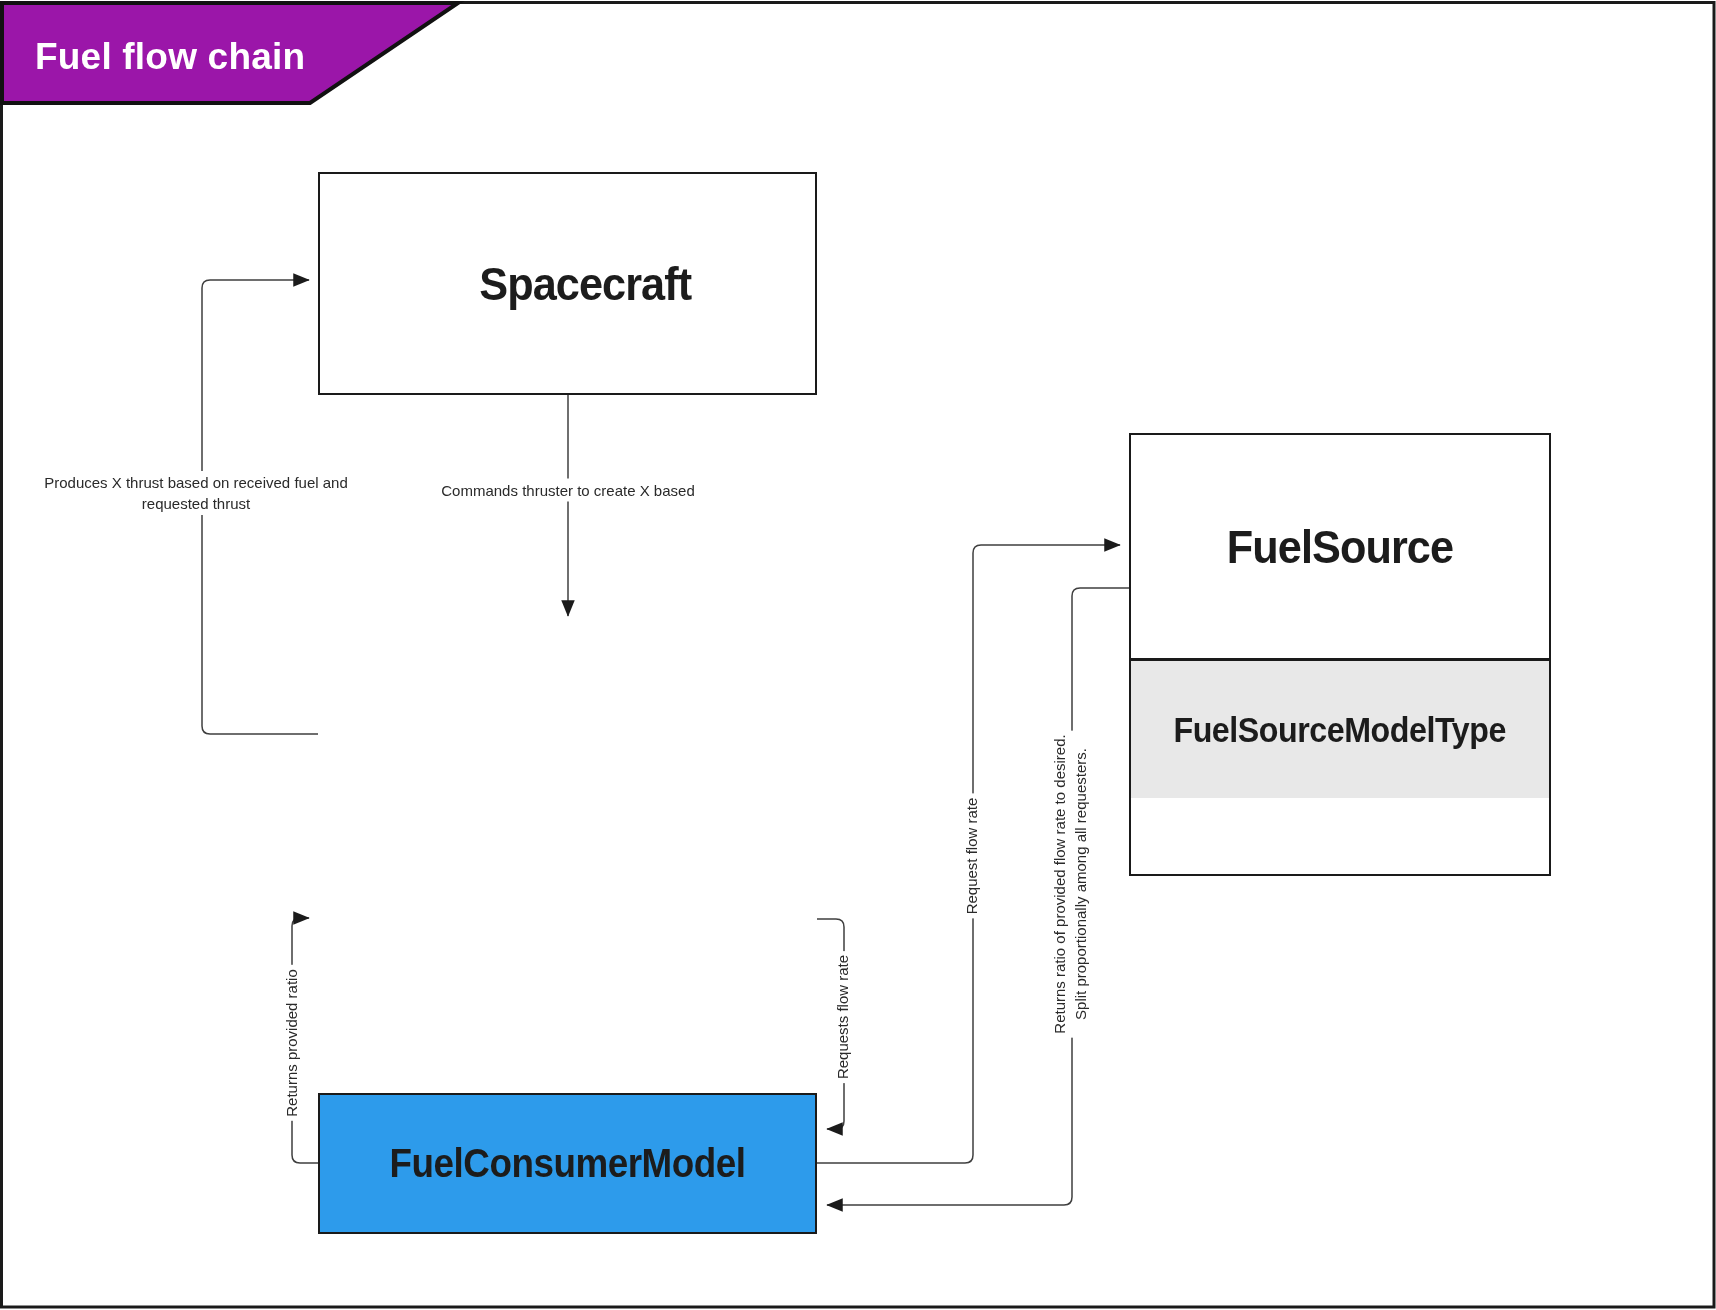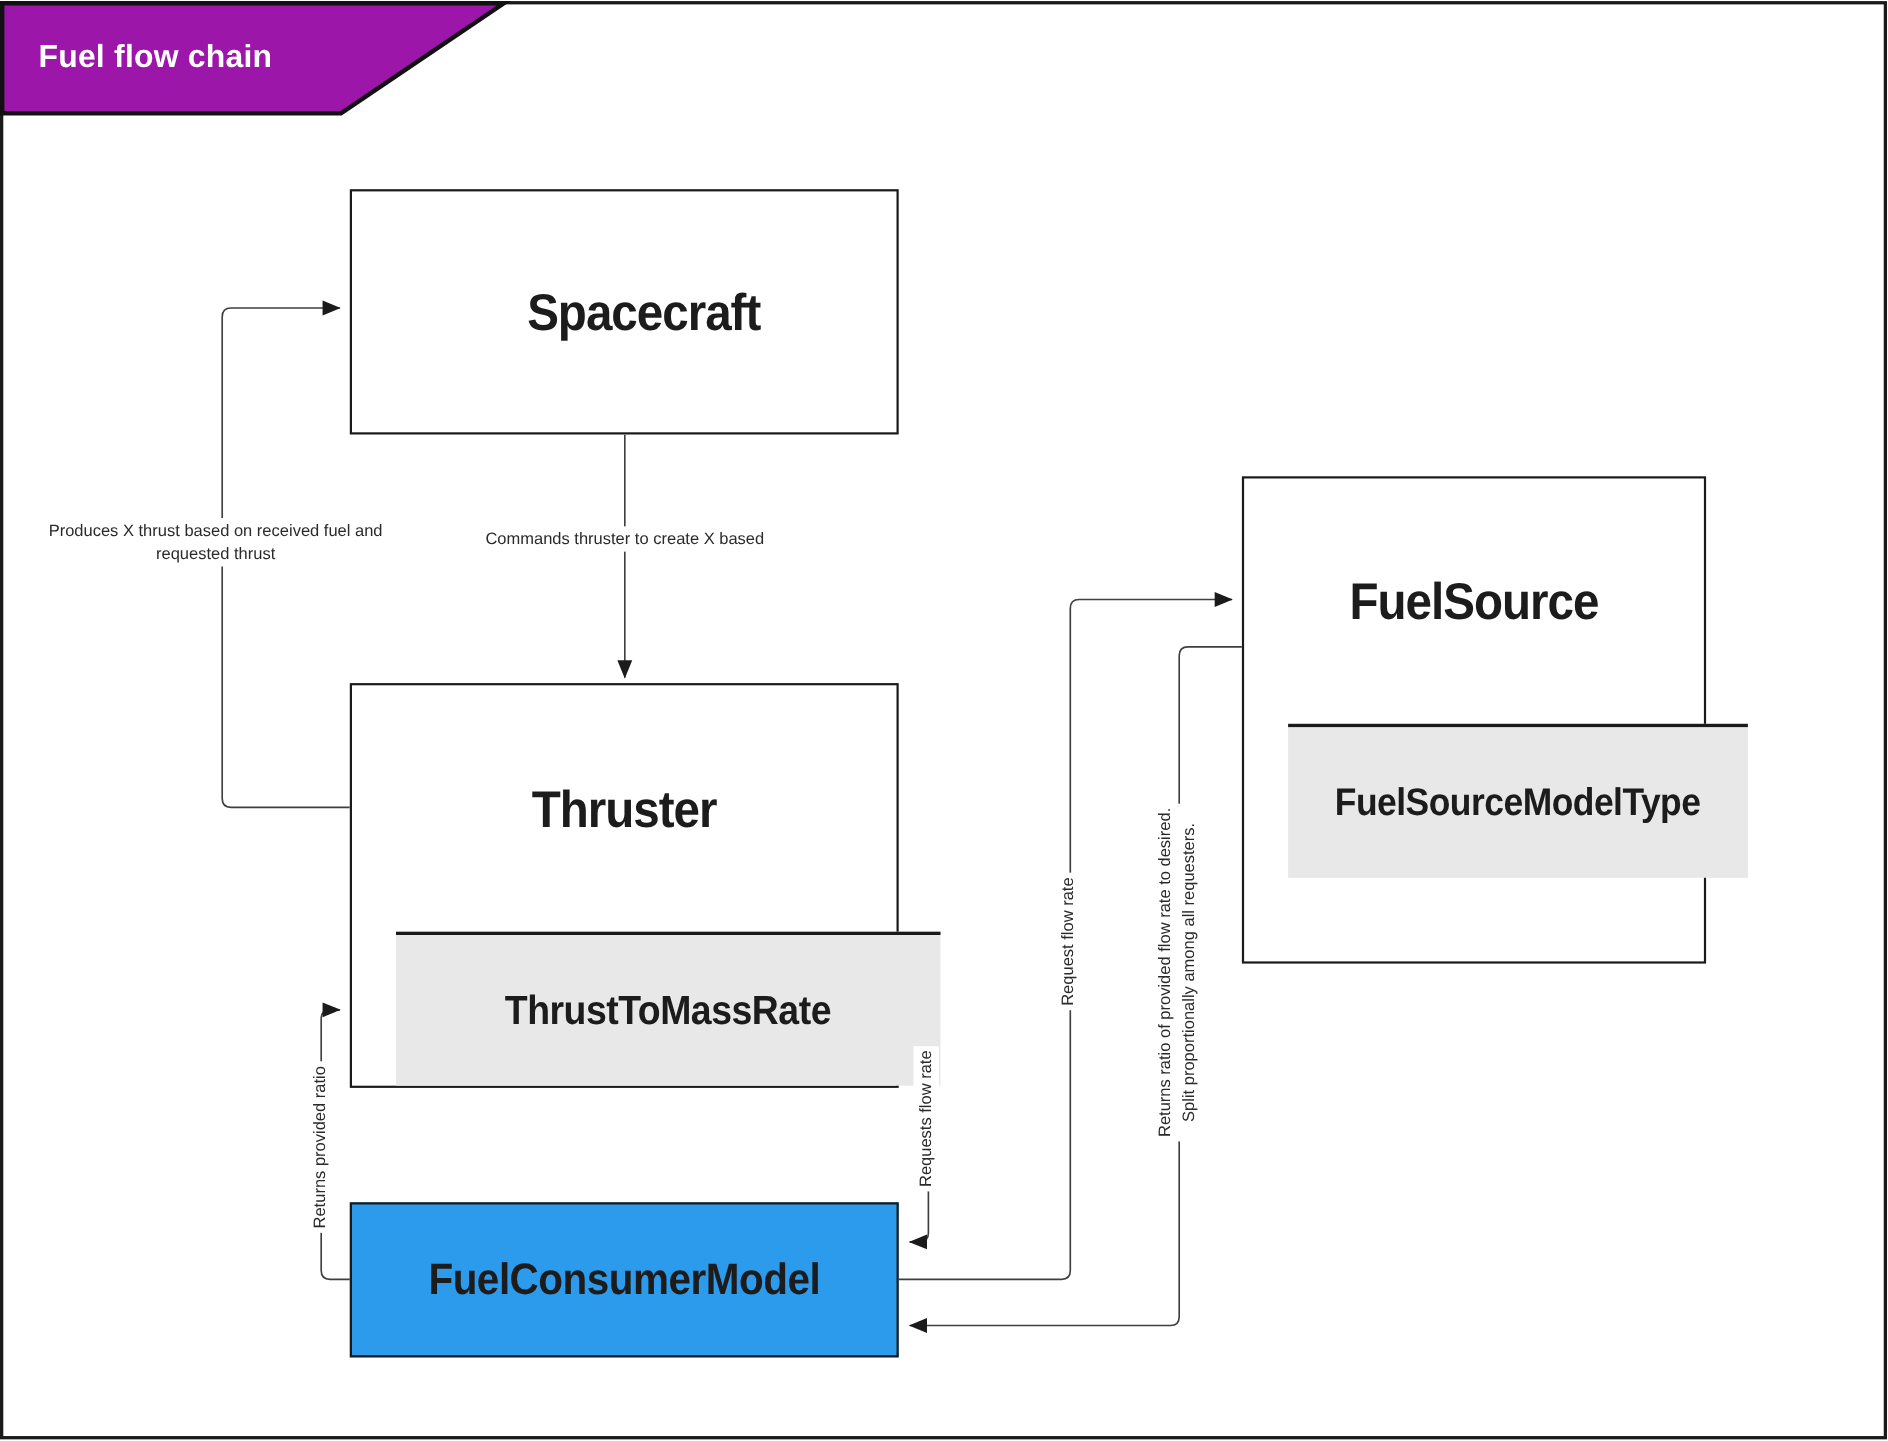--- a/index.html
+++ b/index.html
@@ -37,21 +37,21 @@
     fill: var(--accent-purple, #9B16A9);
     stroke: #111111;
     stroke-width: 4px;
   }
 
   .frame-title {
     position: absolute;
     left: 35px; top: 36px;
     z-index: 4;
     color: #ffffff;
-    font-size: 29px;
+    font-size: 37px;
     font-weight: 700;
     letter-spacing: 0.2px;
     white-space: nowrap;
   }
 
   .node {
     position: absolute;
     z-index: 2;
     border: 2px solid var(--node-border, #1A1A1A);
     background: #ffffff;
@@ -61,21 +61,20 @@
     position: relative;
     width: 100%;
     display: flex;
     align-items: center;
     justify-content: center;
   }
 
   .sect.sub {
     background: var(--node-gray, #E8E8E8);
     border-top: 3px solid var(--node-border, #1A1A1A);
-    margin-left: 40px;
   }
 
   .node.blue { background: var(--node-blue, #2D9BEB); }
 
   .nlabel {
     color: #1c1c1c;
     font-weight: 700;
     white-space: nowrap;
     transform: scaleX(0.92);
   }
@@ -129,28 +128,20 @@
   </svg>
 
   <div class="frame-title">Fuel flow chain</div>
 
   <div class="node" style="left:318px; top:172px; width:499px; height:223px;padding-left:35px;">
     <div class="sect" style="height:100%;">
       <span class="nlabel big">Spacecraft</span>
     </div>
   </div>
 
-  <div class="node" style="left:318px; top:621px; width:499px; height:368px;">
-    <div class="sect" style="height:224px;">
-      <span class="nlabel big">Thruster</span>
-    </div>
-    <div class="sect sub" style="height:140px;">
-      <span class="nlabel mid">ThrustToMassRate</span>
-    </div>
-  </div>
 
   <div class="node blue" style="left:318px; top:1093px; width:499px; height:141px;text-align:center;">
     <div class="sect" style="height:100%;">
       <span class="nlabel mid" style="font-size:40px;">FuelConsumerModel</span>
     </div>
   </div>
 
   <div class="node" style="left:1129px; top:433px; width:422px; height:443px;">
     <div class="sect" style="height:223px;">
       <span class="nlabel big">FuelSource</span>

